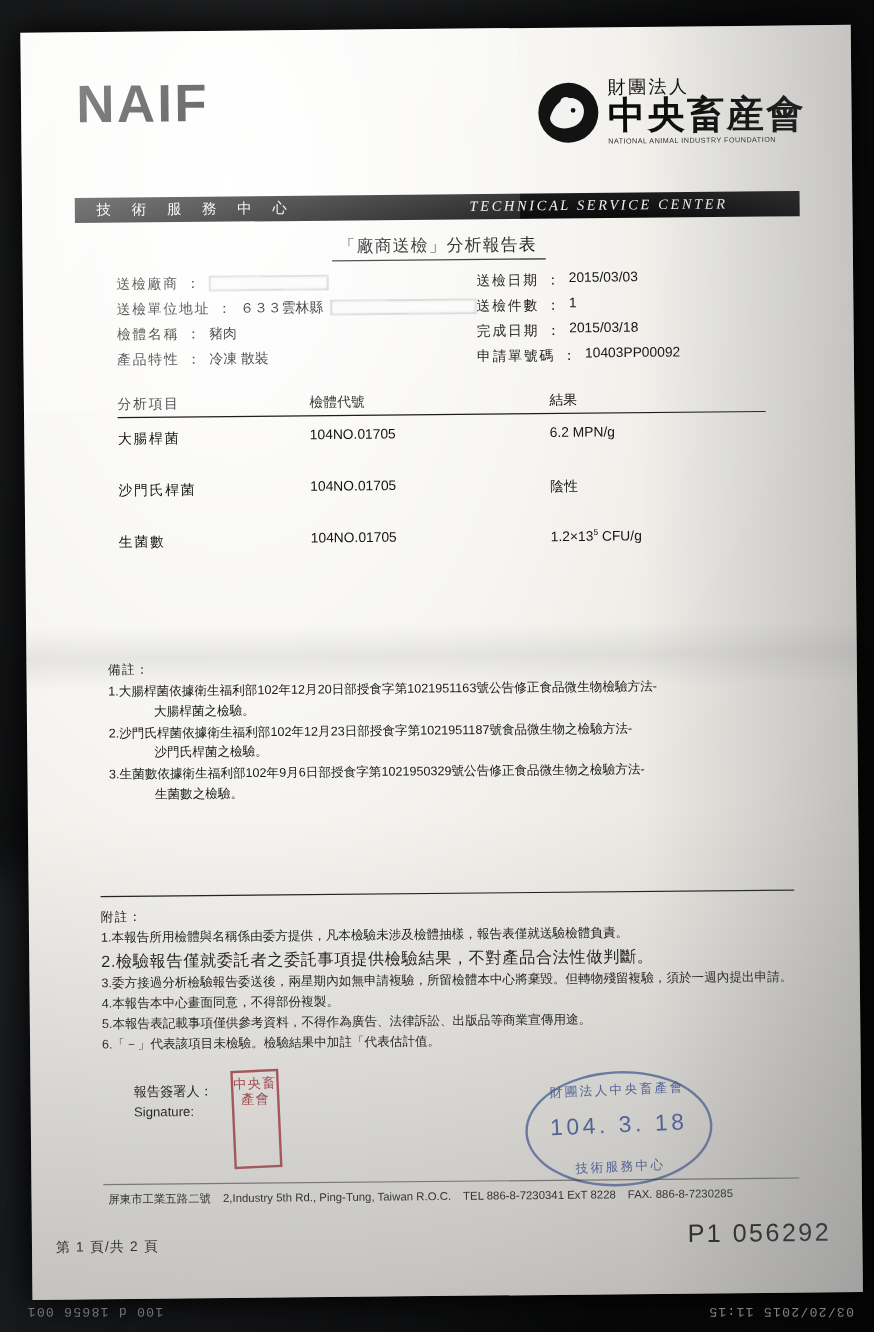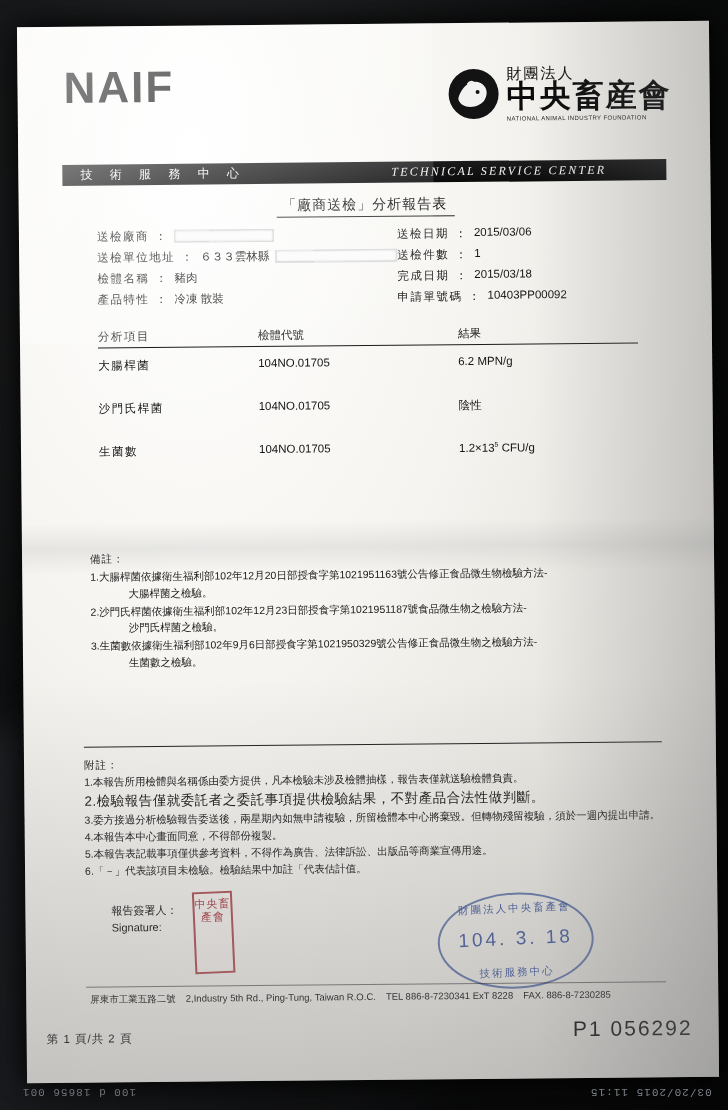--- a/index.html
+++ b/index.html
@@ -432,21 +432,21 @@
 
         <div class="meta-row">
           <div class="meta-left">
             <span class="meta-label">送檢廠商</span>
             <span class="meta-label">：</span>
             <span class="redacted r1"></span>
           </div>
           <div class="meta-right">
             <span class="meta-label">送檢日期</span>
             <span class="meta-label">：</span>
-            <span class="meta-value">2015/03/06</span>
+            <span class="meta-value">2015/03/03</span>
           </div>
         </div>
 
         <div class="meta-row">
           <div class="meta-left">
             <span class="meta-label">送檢單位地址</span>
             <span class="meta-label">：</span>
             <span class="meta-value">６３３雲林縣</span>
             <span class="redacted r2"></span>
           </div>

